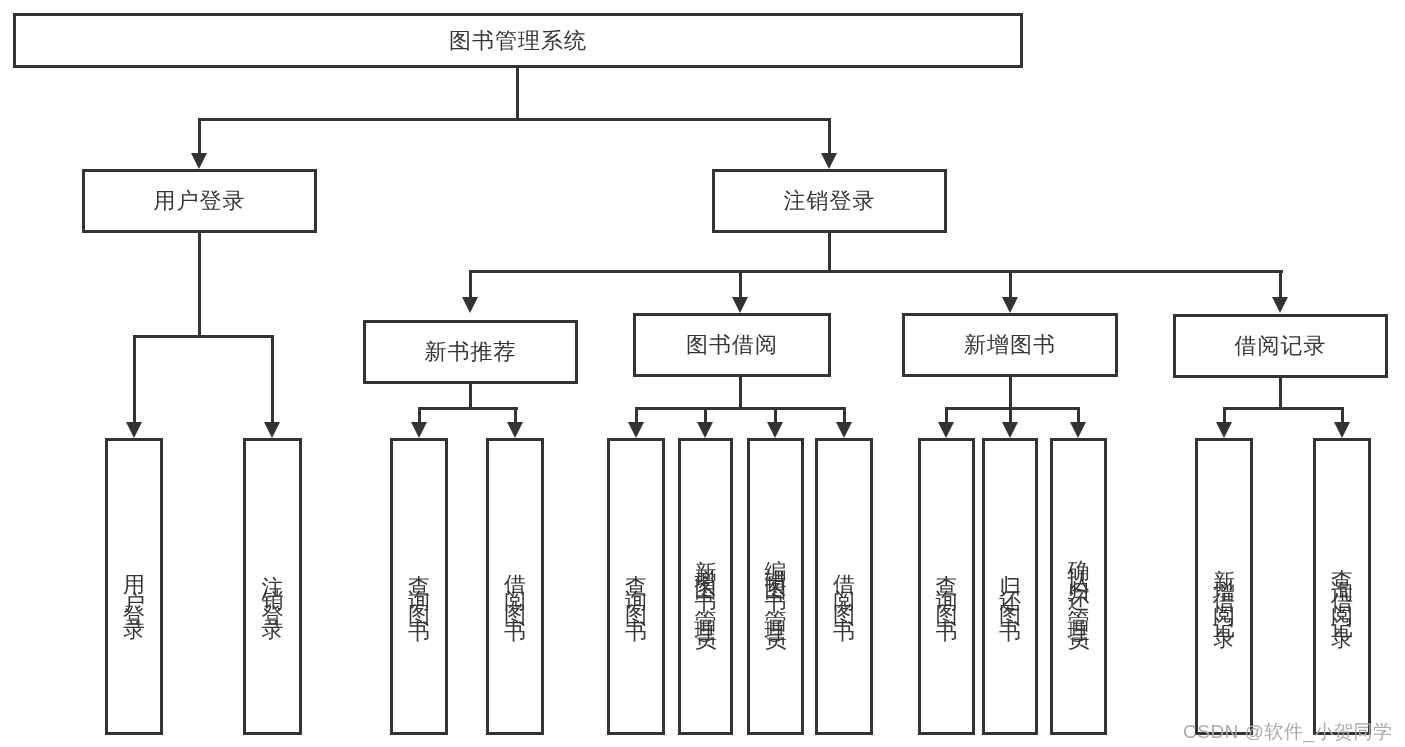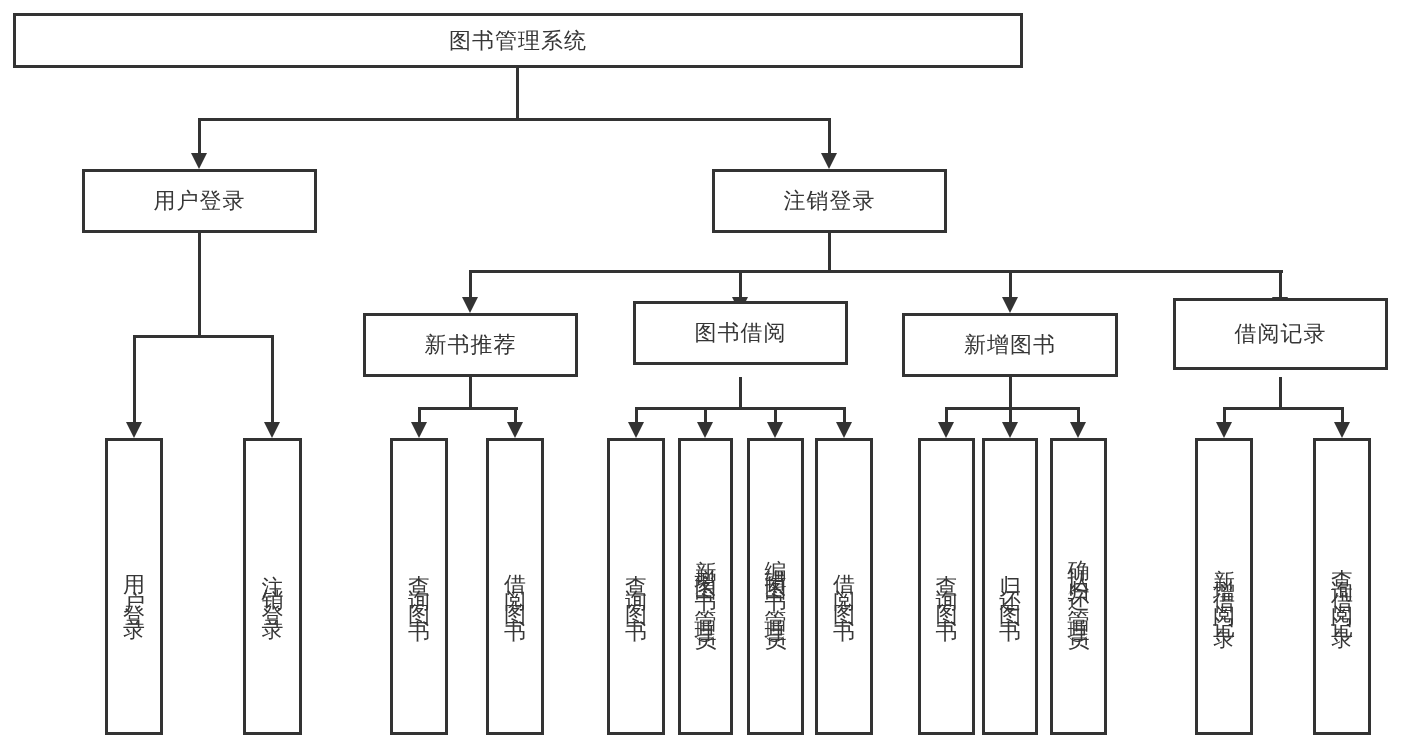--- a/index.html
+++ b/index.html
@@ -61,27 +61,27 @@
 <body>
 
 <div class="canvas">
 
   <div class="box box-h" style="left:13px;top:13px;width:1010px;height:55px;">图书管理系统</div>
 
   <div class="box box-h" style="left:82px;top:169px;width:235px;height:64px;">用户登录</div>
 
   <div class="box box-h" style="left:712px;top:169px;width:235px;height:64px;">注销登录</div>
 
-  <div class="box box-h" style="left:363px;top:313px;width:215px;height:64px;">新书推荐</div>
+  <div class="box box-h" style="left:363px;top:320px;width:215px;height:64px;">新书推荐</div>
 
-  <div class="box box-h" style="left:633px;top:301px;width:215px;height:64px;">图书借阅</div>
+  <div class="box box-h" style="left:633px;top:313px;width:198px;height:64px;">图书借阅</div>
 
   <div class="box box-h" style="left:902px;top:313px;width:216px;height:64px;">新增图书</div>
 
-  <div class="box box-h" style="left:1173px;top:298px;width:215px;height:72px;">借阅记录</div>
+  <div class="box box-h" style="left:1173px;top:314px;width:215px;height:64px;">借阅记录</div>
 
   <div class="box box-v sp15" style="left:105px;top:438px;width:58px;height:297px;">用户登录</div>
   <div class="box box-v sp15" style="left:243px;top:438px;width:59px;height:297px;">注销登录</div>
 
   <div class="box box-v sp15" style="left:390px;top:438px;width:58px;height:297px;">查询图书</div>
   <div class="box box-v sp15" style="left:486px;top:438px;width:58px;height:297px;">借阅图书</div>
 
   <div class="box box-v sp15" style="left:607px;top:438px;width:58px;height:297px;">查询图书</div>
   <div class="box box-v sp10" style="left:678px;top:438px;width:55px;height:297px;">新增图书（管理员）</div>
   <div class="box box-v sp10" style="left:747px;top:438px;width:57px;height:297px;">编辑图书（管理员）</div>
@@ -146,14 +146,15 @@
   <div class="ar" style="left:1002px;top:422px;"></div>
   <div class="ar" style="left:1070px;top:422px;"></div>
 
   <div class="vl" style="left:1279px;top:377px;height:33px;"></div>
   <div class="hl" style="left:1223px;top:407px;width:121px;"></div>
   <div class="vl" style="left:1223px;top:407px;height:15px;"></div>
   <div class="vl" style="left:1341px;top:407px;height:15px;"></div>
   <div class="ar" style="left:1216px;top:422px;"></div>
   <div class="ar" style="left:1334px;top:422px;"></div>
 
+  <div class="watermark">CSDN @软件_小贺同学</div>
 
 </div>
 
 </body></html>

